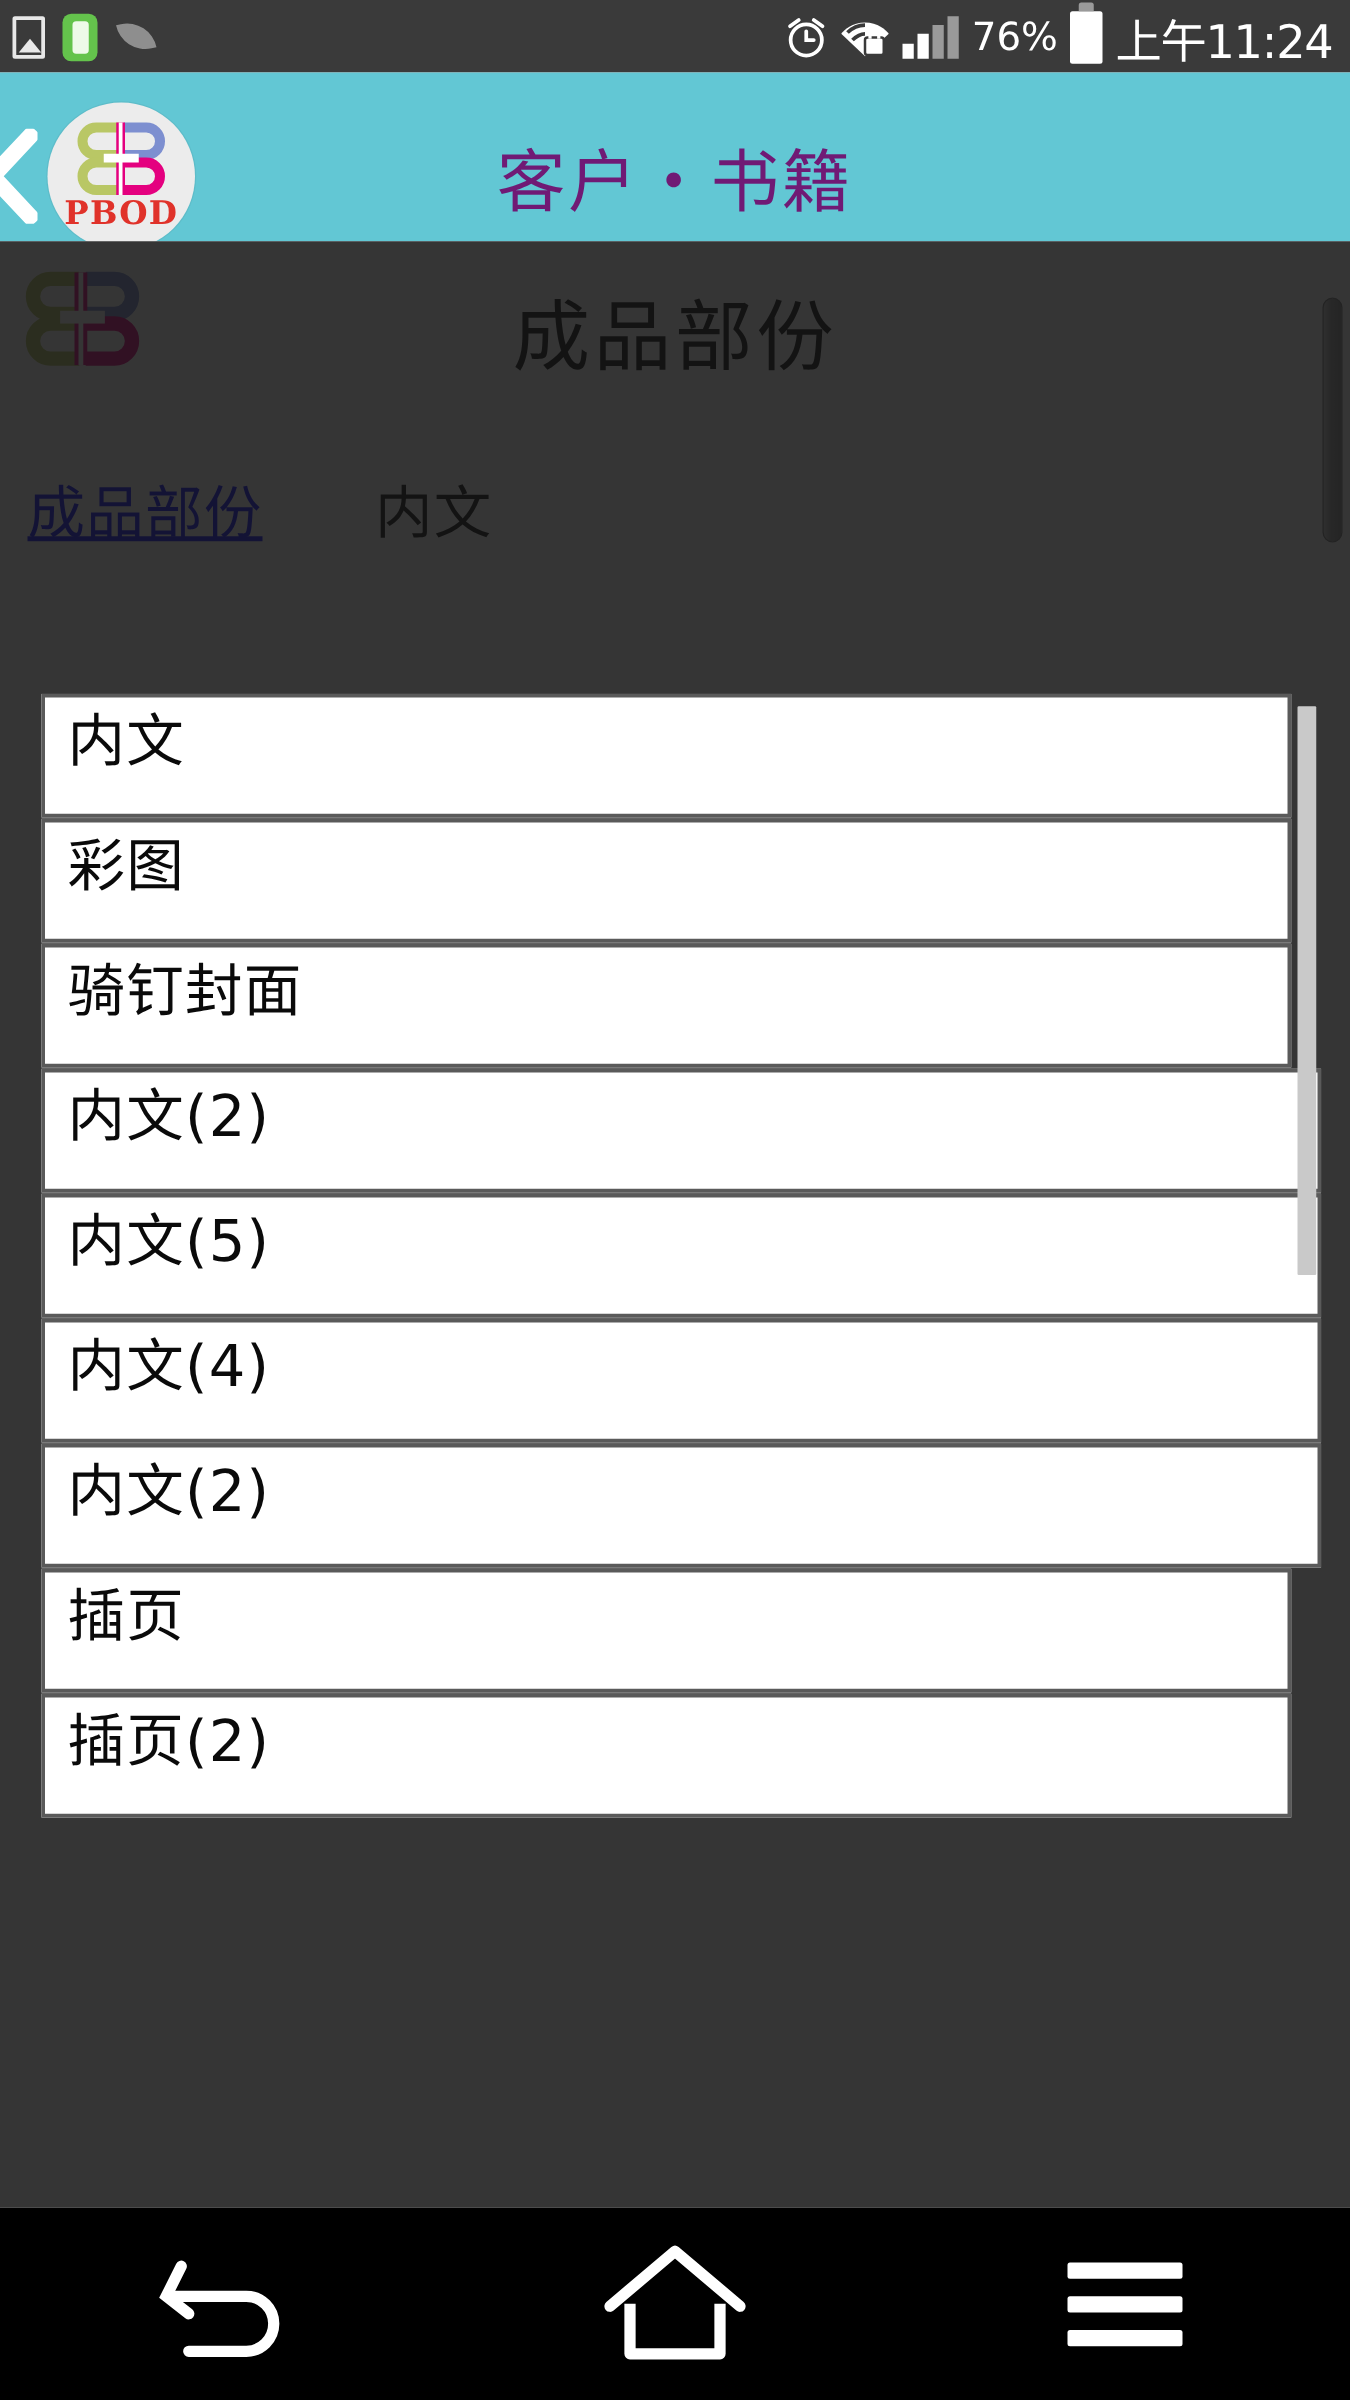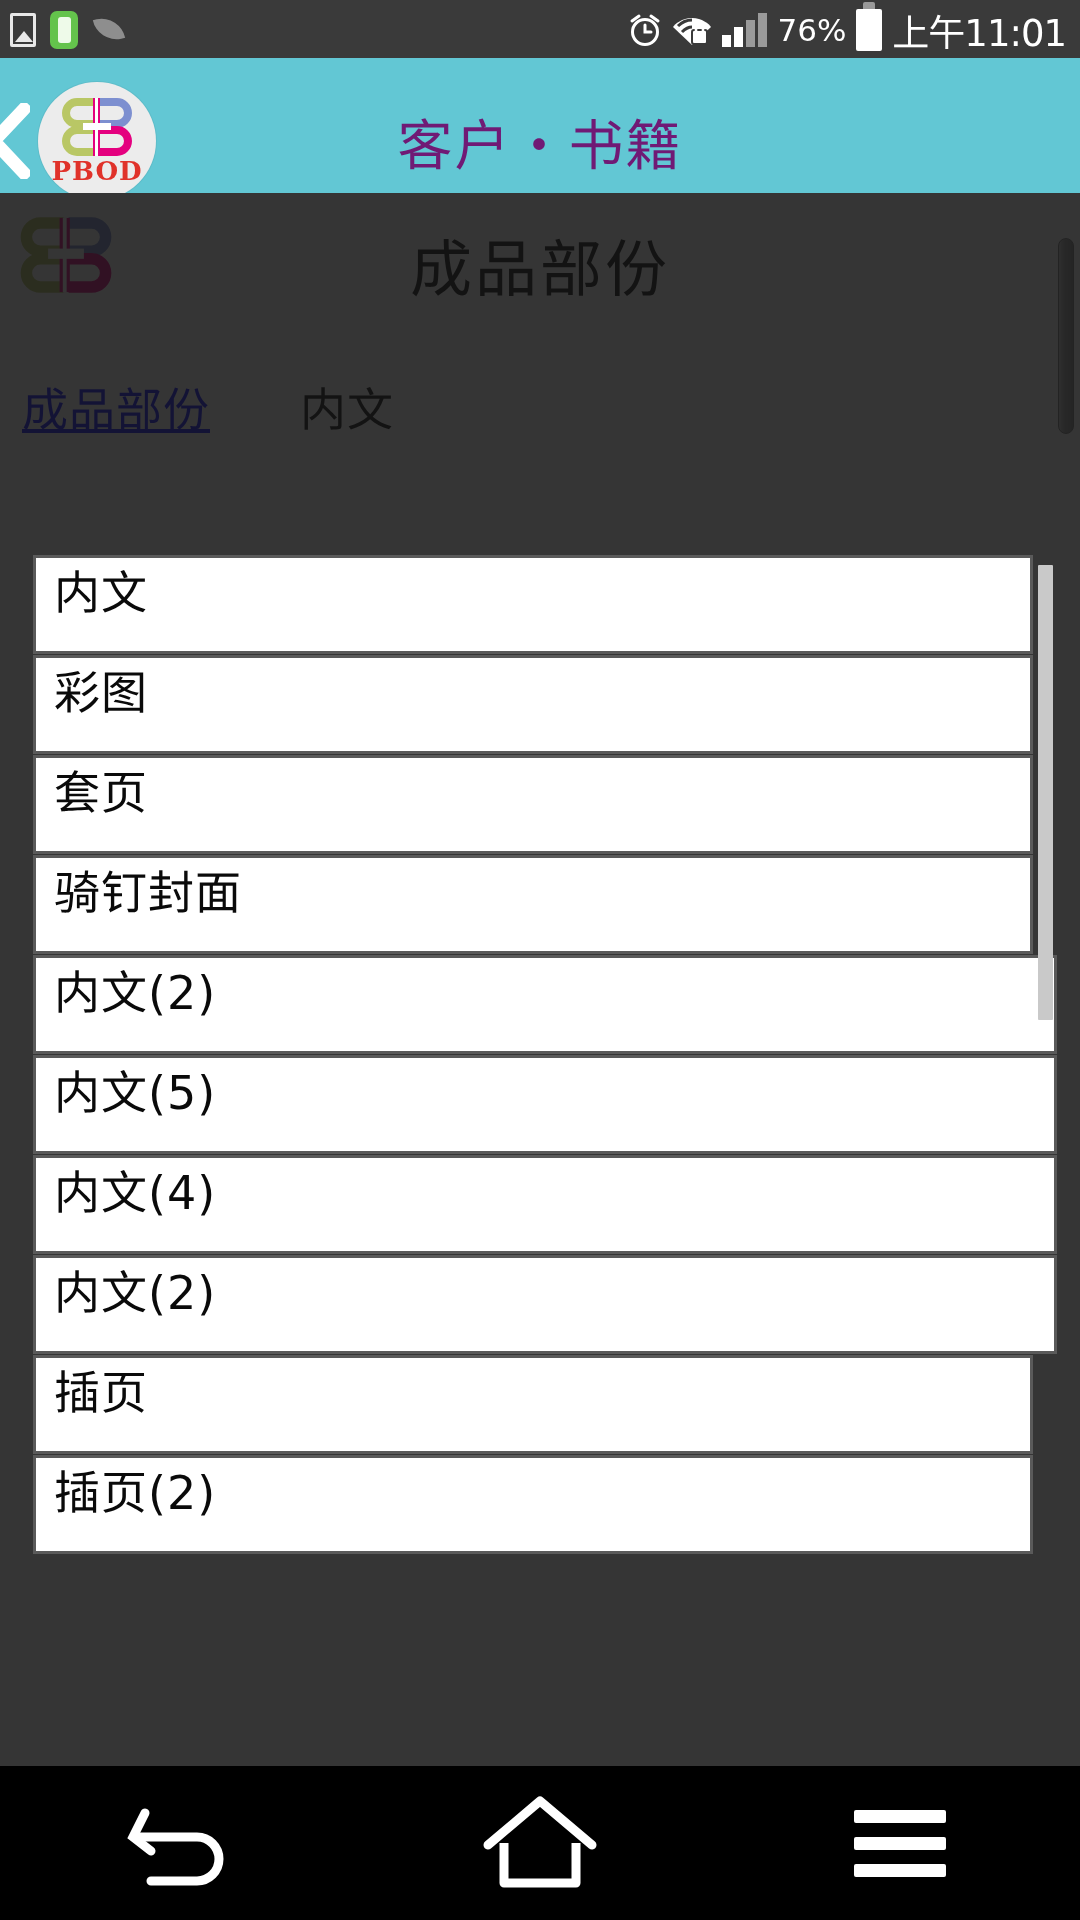--- a/index.html
+++ b/index.html
@@ -317,21 +317,21 @@
         </svg>
       </span>
       <span class="ico-signal">
         <i class="b1"></i>
           <i class="b2"></i>
           <i class="b3"></i>
           <i class="b4"></i>
       </span>
       <span class="batt-pct">76%</span>
       <span class="ico-battery"></span>
-      <span class="clock">上午11:01</span>
+      <span class="clock">上午11:24</span>
     </div>
   </div>
 
   <div class="app-bar">
     <div class="back-chevron">
       <svg width="46" height="76" viewBox="0 0 46 76">
         <path d="M40 6 L10 38 L40 70" stroke="#ffffff" stroke-width="13" fill="none" stroke-linecap="square" stroke-linejoin="miter"></path>
       </svg>
     </div>
     <div class="brand-badge">
@@ -375,21 +375,20 @@
       <div class="thumb"></div>
     </div>
   </div>
 
   <div class="scrim"></div>
 
   <div class="dropdown">
     <div class="dropdown-list" id="dd-list">
         <div class="dd-item narrow">内文</div>
         <div class="dd-item narrow">彩图</div>
-        <div class="dd-item narrow">套页</div>
         <div class="dd-item narrow">骑钉封面</div>
         <div class="dd-item wide">内文(2)</div>
         <div class="dd-item wide">内文(5)</div>
         <div class="dd-item wide">内文(4)</div>
         <div class="dd-item wide">内文(2)</div>
         <div class="dd-item narrow">插页</div>
         <div class="dd-item narrow">插页(2)</div>
       </div>
     <div class="dd-scrollbar"></div>
   </div>

